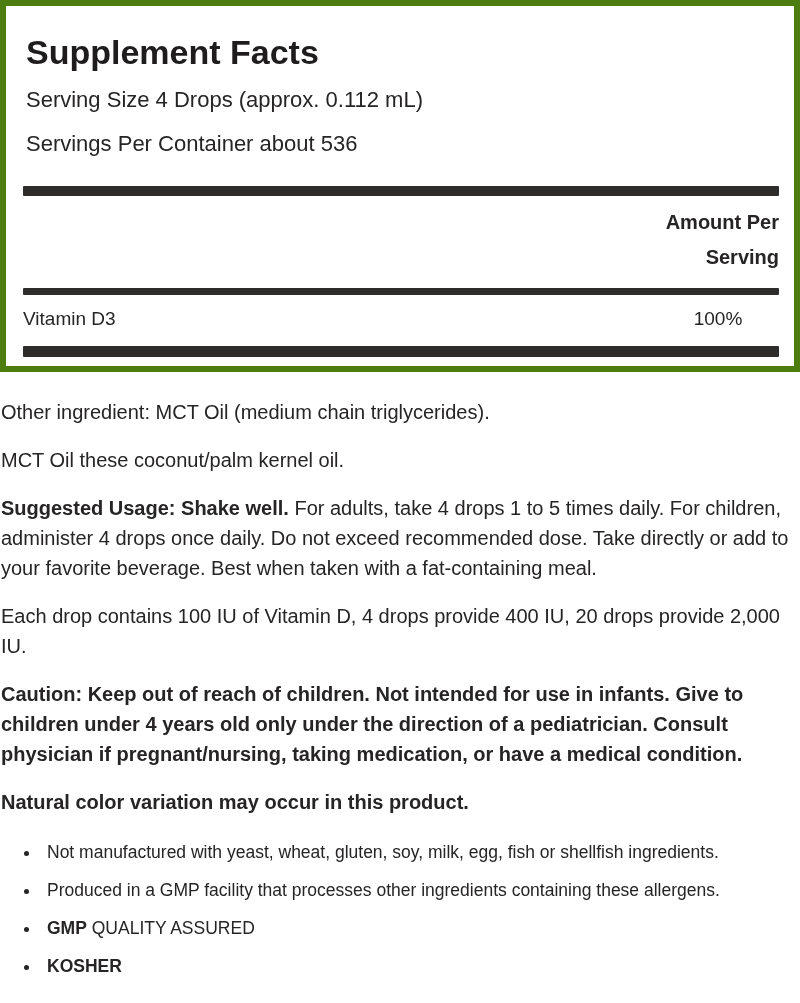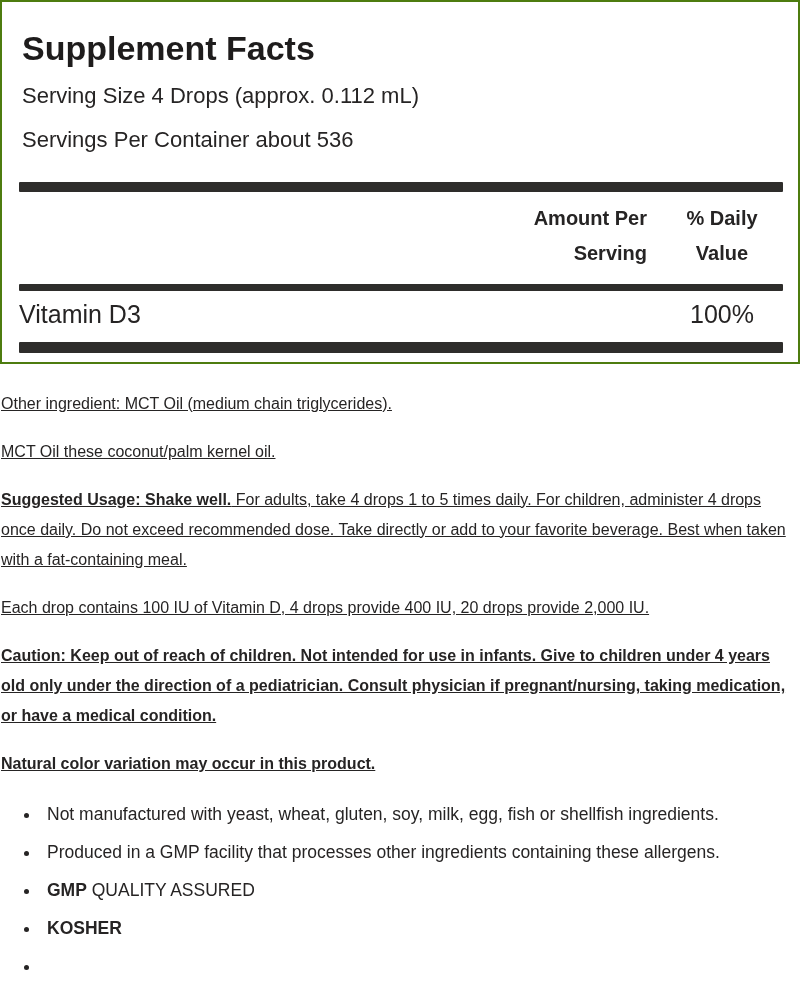--- a/index.html
+++ b/index.html
@@ -13,21 +13,21 @@
     overflow: hidden;
     font-family: "Liberation Sans", sans-serif;
     color: #262424;
     -webkit-font-smoothing: antialiased;
   }
 
   
   .facts-panel {
     box-sizing: border-box;
     width: 800px;
-    border: 2px solid #4d7c0f;
+    border: 6px solid #4d7c0f;
     padding: 0 15px 9px 17px;
     background: #ffffff;
   }
   .facts-title {
     margin: 27px 0 0 3px;
     font-size: 34px;
     font-weight: bold;
     line-height: 38px;
     color: #1e1c1c;
   }
@@ -62,35 +62,34 @@
   .col-dv {
     width: 122px;
     margin-left: 14px;
     text-align: center;
   }
 
   .nutrient-row {
     display: flex;
     align-items: flex-end;
     padding: 9px 0 13px 0;
-    font-size: 25px;
+    font-size: 19px;
     line-height: 29px;
   }
   .nutrient-name { flex: 1; }
   .nutrient-detail { padding-left: 30px; }
 
   
   .label-body {
     padding: 0 4px 0 1px;
   }
   .label-body p {
     margin: 18px 0 0 0;
-    font-size: 16px;
+    font-size: 20px;
     line-height: 30px;
-    text-decoration: underline;
   }
   .label-body p:first-child { margin-top: 25px; }
   .bold { font-weight: bold; }
 
   .notes-list {
     margin: 20px 0 0 0;
     padding: 0 0 0 40px;
     font-size: 17.5px;
     line-height: 30px;
   }
@@ -104,21 +103,20 @@
 
 <div class="facts-panel">
   <div class="facts-title">Supplement Facts</div>
   <div class="serving-line serving-size">Serving Size 4 Drops (approx. 0.112 mL)</div>
   <div class="serving-line servings-count">Servings Per Container about 536</div>
 
   <div class="bar bar-top"></div>
 
   <div class="header-row">
     <div class="col-amount">Amount Per Serving</div>
-    <div class="col-dv">% Daily Value</div>
   </div>
 
   <div class="bar bar-mid"></div>
 
   <div class="nutrient-row">
     <div class="nutrient-name">
       <div>Vitamin D3</div>
     </div>
     <div class="col-dv">100%</div>
   </div>

